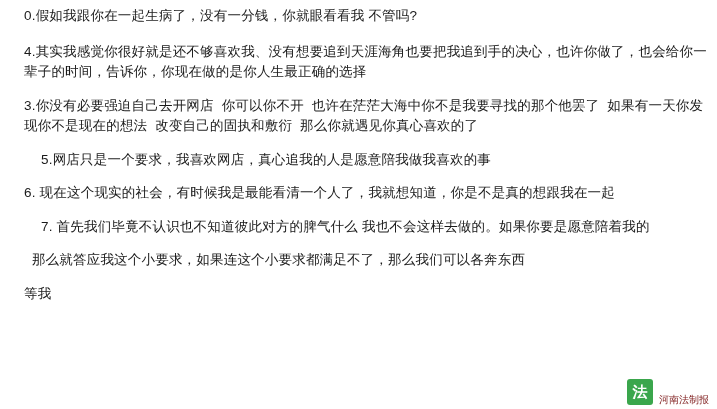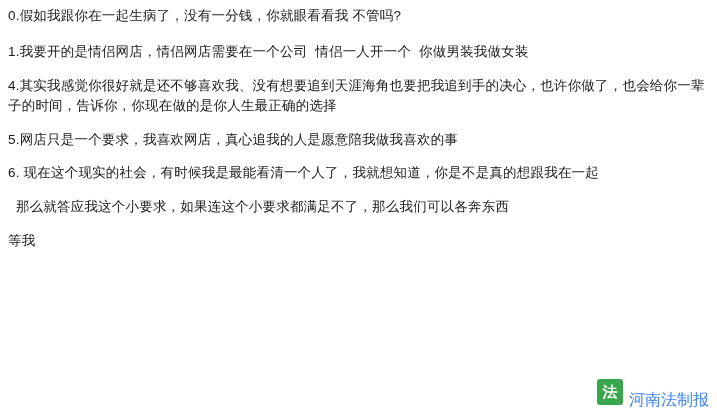--- a/index.html
+++ b/index.html
@@ -13,33 +13,33 @@
     font-family: "Liberation Sans", sans-serif;
     overflow: hidden;
     position: relative;
   }
   .page {
     position: relative;
     width: 717px;
     height: 409px;
     background: #ffffff;
     box-sizing: border-box;
-    padding: 6px 8px 0 8px;
+    padding: 6px 8px 0 24px;
   }
   .para {
     color: #1a1a1a;
     font-size: 13.5px;
     line-height: 20px;
     margin: 0 0 14px 0;
     letter-spacing: 0.2px;
     white-space: pre-wrap;
     word-break: break-all;
   }
   .para.p0 { margin-bottom: 16px; }
-  .para.tight { margin-bottom: 13px; }
+  .para.tight { margin-bottom: 13px; margin-left: 17px; }
   .para.clipped {
     overflow: hidden;
   }
   .footer-bar {
     position: absolute;
     left: 0;
     right: 0;
     bottom: 0;
     height: 34px;
     background: #ffffff;
@@ -70,45 +70,46 @@
     width: 26px;
     height: 26px;
     color: #ffffff;
     font-size: 15px;
     line-height: 26px;
     text-align: center;
     font-family: "DejaVu Sans", sans-serif;
     font-weight: bold;
   }
   .account-name {
-    font-size: 16px;
-    color: #3b82f6;
+    font-size: 10px;
+    color: #7f1d1d;
     white-space: nowrap;
     margin-top: 16px;
   }
   .mask-row {
     position: absolute;
     left: 0;
     bottom: 34px;
     width: 717px;
     height: 8px;
     background: linear-gradient(to bottom, rgba(255,255,255,0), #ffffff);
     pointer-events: none;
   }
 </style>
 </head>
 <body>
 
 <div class="page">
 
   <p class="para p0">0.假如我跟你在一起生病了，没有一分钱，你就眼看看我 不管吗?</p>
-  <p class="para">1.我要开的是情侣网店，情侣网店需要在一个公司  情侣一人开一个  你做男装我做女装</p>
   <p class="para">4.其实我感觉你很好就是还不够喜欢我、没有想要追到天涯海角也要把我追到手的决心，也许你做了，也会给你一辈子的时间，告诉你，你现在做的是你人生最正确的选择</p>
+  <p class="para">3.你没有必要强迫自己去开网店  你可以你不开  也许在茫茫大海中你不是我要寻找的那个他罢了  如果有一天你发现你不是现在的想法  改变自己的固执和敷衍  那么你就遇见你真心喜欢的了</p>
   <p class="para tight">5.网店只是一个要求，我喜欢网店，真心追我的人是愿意陪我做我喜欢的事</p>
   <p class="para">6. 现在这个现实的社会，有时候我是最能看清一个人了，我就想知道，你是不是真的想跟我在一起</p>
+  <p class="para tight">7. 首先我们毕竟不认识也不知道彼此对方的脾气什么 我也不会这样去做的。如果你要是愿意陪着我的</p>
   <p class="para clipped">  那么就答应我这个小要求，如果连这个小要求都满足不了，那么我们可以各奔东西</p>
   <p class="para clipped">等我</p>
 
   <div class="mask-row"></div>
 
   <div class="footer-bar">
     <div class="account">
       <span class="account-logo">
         <span class="glyph">法</span>
       </span>

